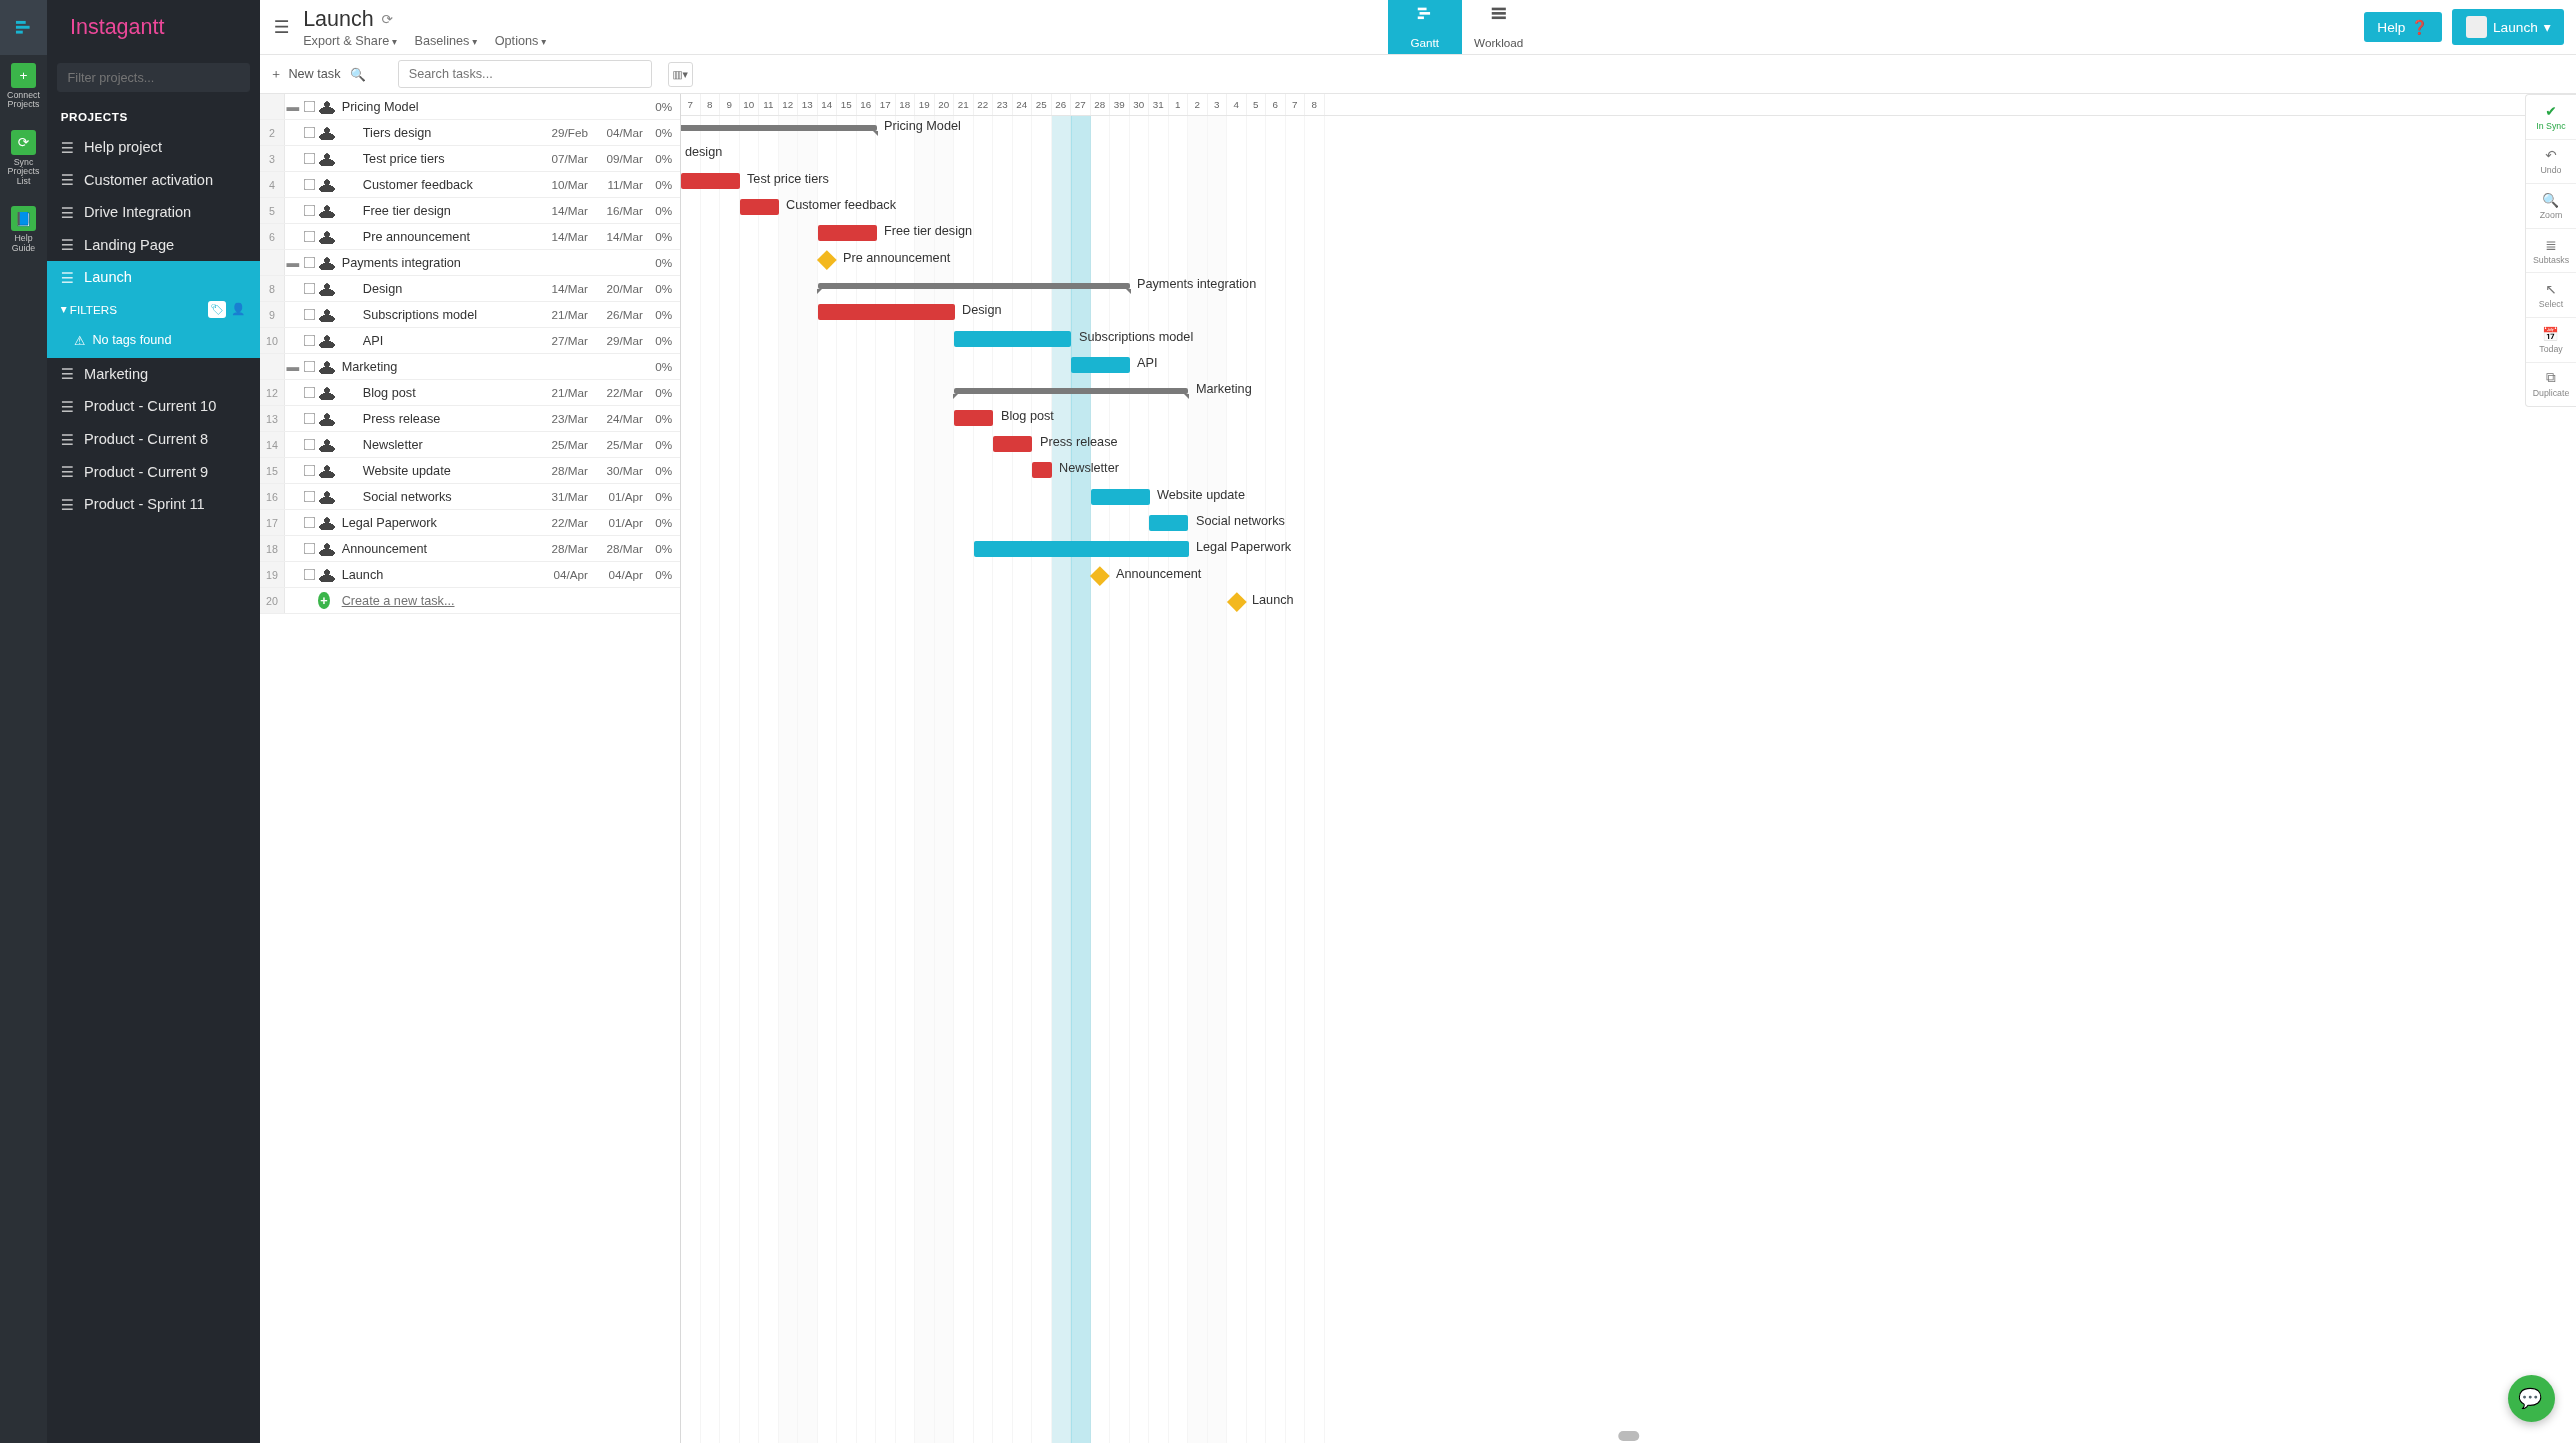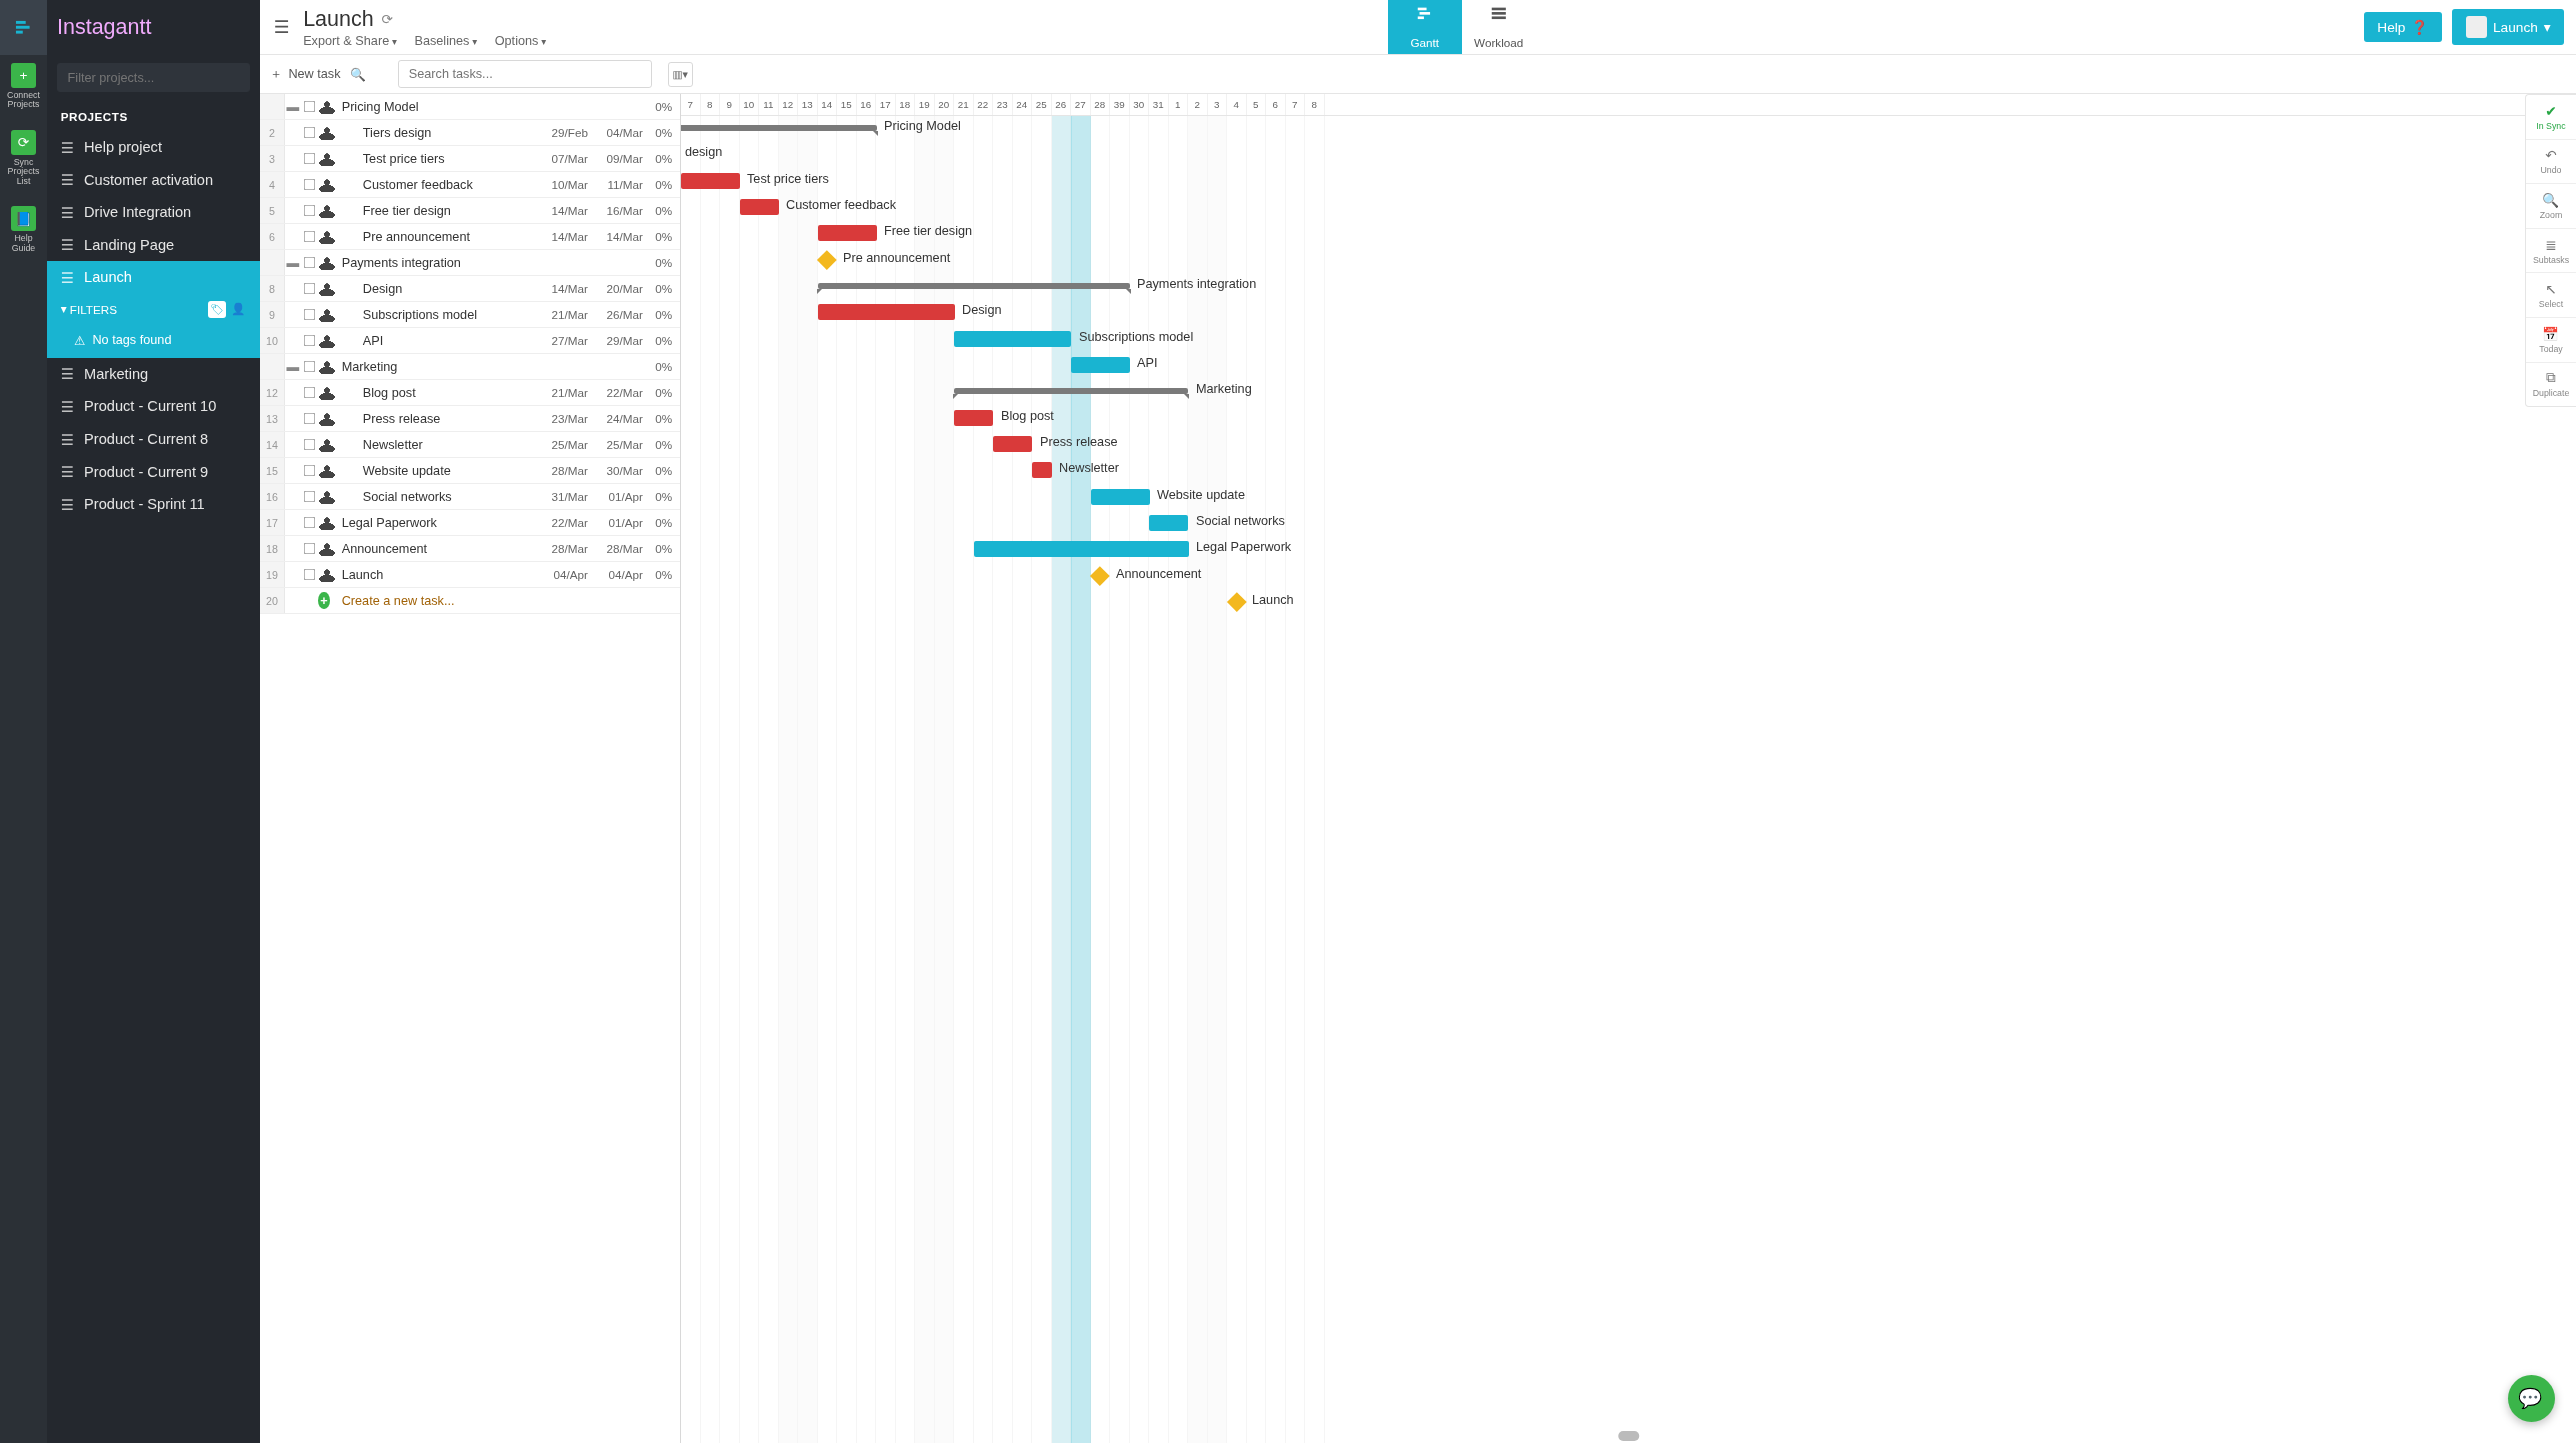--- a/index.html
+++ b/index.html
@@ -10,21 +10,21 @@
 .rail { width: 47px; background: #2b3036; display: flex; flex-direction: column; align-items: center; padding-top: 0; }
 .rail-logo { width: 47px; height: 55px; background: #3a424b; display: flex; align-items: center; justify-content: center; color: #19b4d1; font-size: 19.5px; }
 .rail-btn { width: 47px; padding: 7.8px 0 5.9px; display: flex; flex-direction: column; align-items: center; color: #c7c7c7; font-size: 8.8px; cursor: pointer; }
 .rail-btn + .rail-btn { margin-top: 5.9px; }
 .rail-ico { width: 25px; height: 25px; border-radius: 2.9px; display: flex; align-items: center; justify-content: center; font-size: 13.7px; margin-bottom: 2.9px; }
 .rail-ico.green { background: #3bb54a; color: #fff; }
 .rail-lbl { text-align: center; line-height: 1.1; }
 
 
 .projects { width: 213px; background: #24282e; color: #e6e6e6; display: flex; flex-direction: column; }
-.brand { height: 55px; display: flex; align-items: center; padding: 0 10px; font-size: 21.5px; font-weight: 500; color: #f0abfc; }
+.brand { height: 55px; display: flex; align-items: center; padding: 0 23px; font-size: 21.5px; font-weight: 500; color: #ec4899; }
 .proj-filter { margin: 7.8px 9.8px 11.7px; }
 .proj-filter input { width: 100%; background: #2f343b; border: 1px solid #2f343b; color: #aaa; padding: 6.8px 9.8px; border-radius: 2.9px; font-size: 12.7px; }
 .proj-hdr { padding: 5.9px 13.7px 7.8px; font-size: 11.7px; letter-spacing: 0.5px; color: #fff; font-weight: 700; }
 .proj-item { display: flex; align-items: center; padding: 7.8px 13.7px; font-size: 14.6px; color: #e6e6e6; cursor: pointer; }
 .proj-item.active { background: #19b4d1; color: #fff; }
 .proj-item .pi-ico { width: 15.6px; margin-right: 7.8px; opacity: .8; }
 .proj-sub { background: #19b4d1; color: #fff; }
 .proj-filters { display: flex; align-items: center; padding: 6.8px 13.7px; font-size: 11.7px; }
 .proj-filters .spacer { flex: 1; }
 .proj-filters .chip { background: #fff; color: #19b4d1; border-radius: 2.9px; width: 17.6px; height: 17.6px; display: inline-flex; align-items: center; justify-content: center; font-size: 10.7px; margin-left: 3.9px; }
@@ -69,21 +69,21 @@
 .row .collapse { width: 15.6px; text-align: center; color: #888; cursor: pointer; }
 .row .chk { width: 17.6px; display: flex; align-items: center; justify-content: center; }
 .row .chk input { transform: scale(.9); }
 .row .av { width: 17.6px; display: flex; align-items: center; justify-content: center; }
 .row .person-ico { width: 15.6px; height: 15.6px; background: #444; border-radius: 2px; display: inline-block; -webkit-mask: radial-gradient(circle at 50% 35%, #000 22%, transparent 23%), radial-gradient(ellipse 50% 28% at 50% 80%, #000 99%, transparent 100%); mask: radial-gradient(circle at 50% 35%, #000 22%, transparent 23%), radial-gradient(ellipse 50% 28% at 50% 80%, #000 99%, transparent 100%); }
 .row .name { flex: 1; padding-left: 5.9px; white-space: nowrap; overflow: hidden; text-overflow: ellipsis; }
 .row.group .name { font-weight: 500; }
 .row.sub .name { padding-left: 27px; }
 .row .d1, .row .d2 { width: 55px; font-size: 11.7px; color: #666; text-align: right; }
 .row .pct { width: 37px; font-size: 11.7px; color: #666; text-align: right; padding-right: 7.8px; }
-.row.newtask .name { color: #a16207; }
+.row.newtask .name { color: #737373; text-decoration: underline; }
 .row.newtask .plus { width: 17.6px; height: 17.6px; border-radius: 50%; background: #3bb54a; color: #fff; display: inline-flex; align-items: center; justify-content: center; font-weight: bold; margin-right: 5.9px; }
 
 
 .gantt { flex: 1; position: relative; overflow: hidden; background: #fff; }
 .gantt-hdr { height: 21.5px; display: flex; border-bottom: 1px solid #e5e5e5; font-size: 9.8px; color: #666; }
 .gantt-hdr .day { flex: 0 0 19.5px; text-align: center; border-right: 1px solid #f1f1f1; line-height: 21.5px; }
 .gantt-body { position: absolute; top: 21.5px; left: 0; right: 0; bottom: 0; }
 .gantt-cols { position: absolute; inset: 0; display: flex; pointer-events: none; }
 .gantt-cols .col { flex: 0 0 19.5px; border-right: 1px solid #f5f5f5; }
 .gantt-cols .col.we { background: #fbfbfb; }

